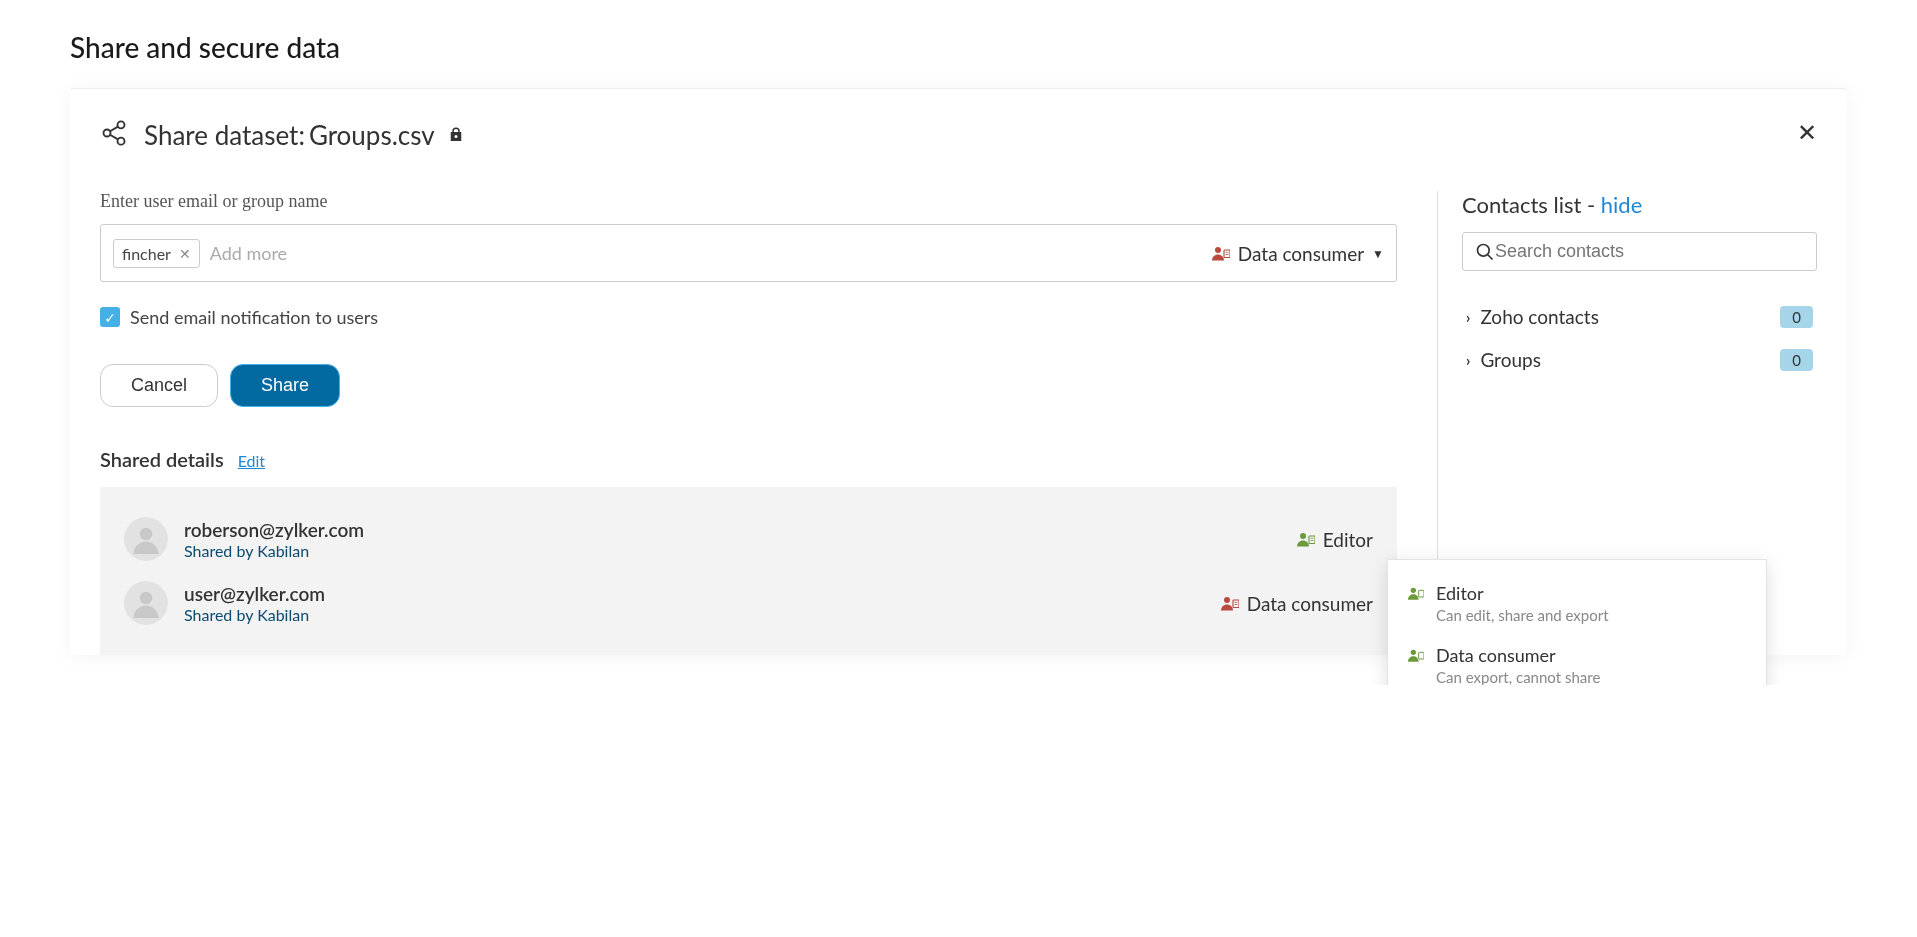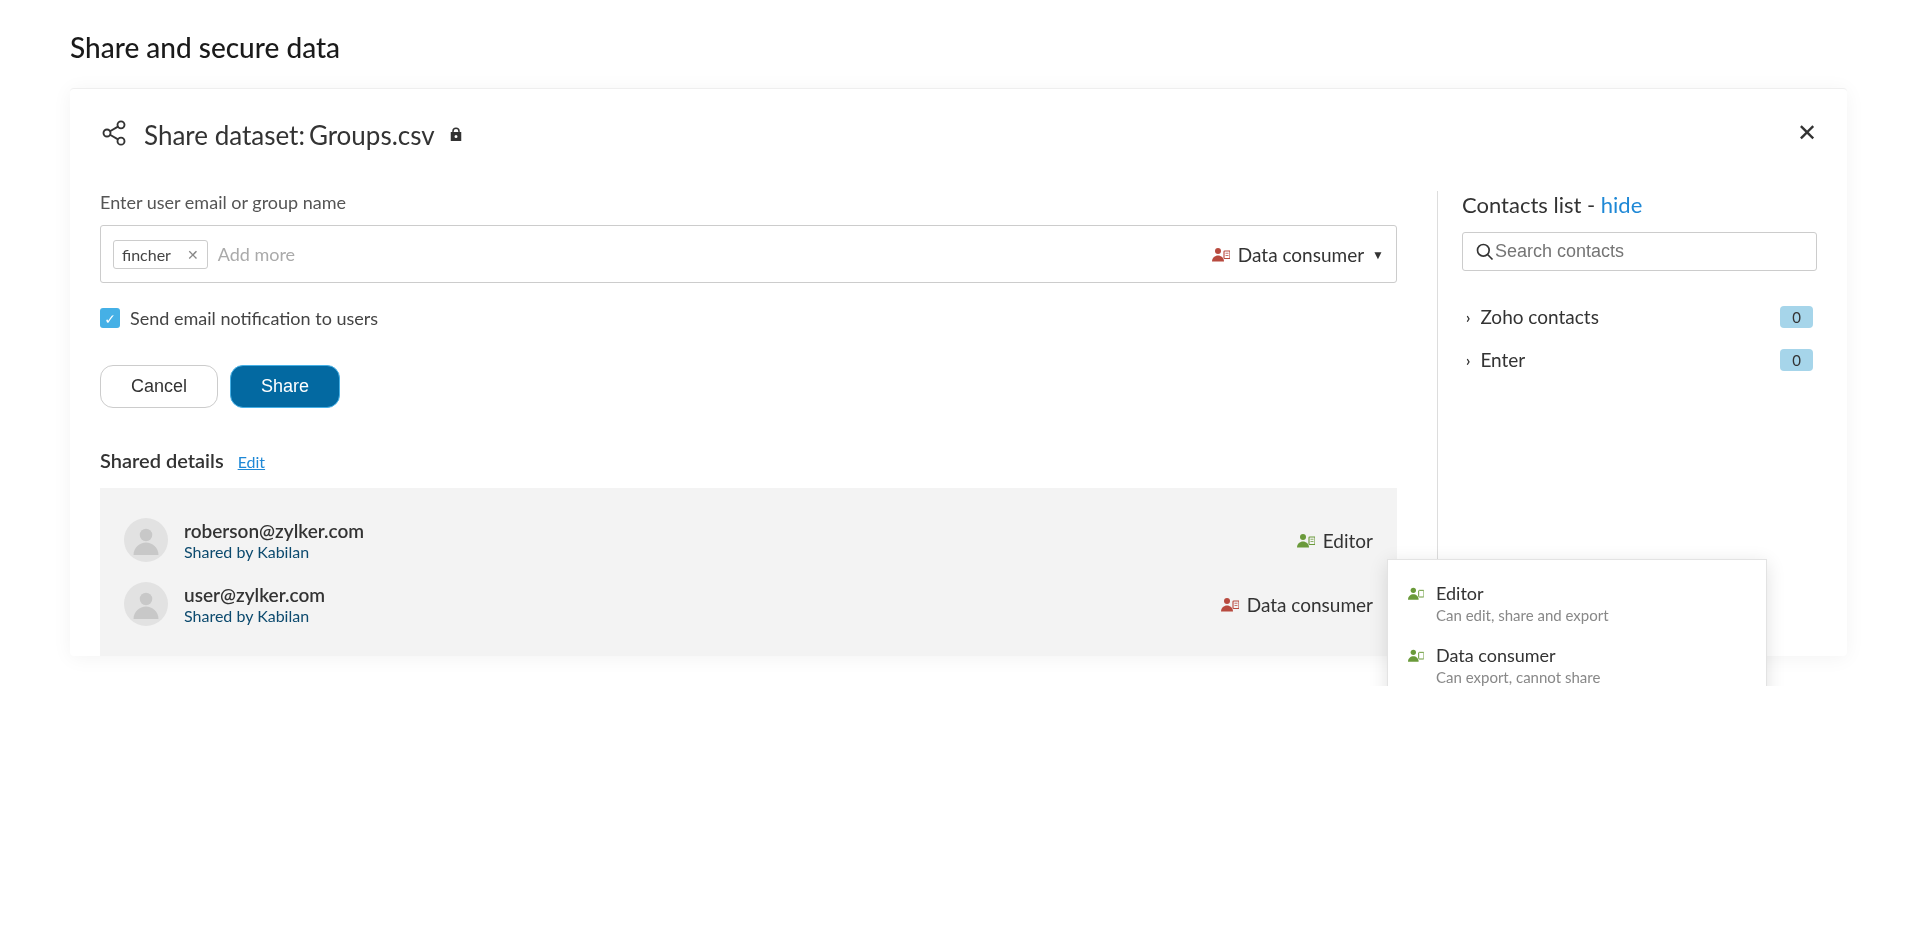--- a/index.html
+++ b/index.html
@@ -8,24 +8,24 @@
 .page-title { font-size: 28px; font-weight: 500; color: #1a1a1a; margin-bottom: 24px; }
 .modal { background: #fff; border-top: 1px solid #eee; box-shadow: 0 2px 20px rgba(0,0,0,0.05); border-radius: 4px; padding: 30px 30px 0 30px; position: relative; }
 .modal-header { display: flex; align-items: flex-start; margin-bottom: 40px; }
 .share-icon-svg { width: 28px; height: 28px; margin-right: 16px; }
 .modal-title { font-size: 26px; font-weight: 400; color: #333; display: flex; align-items: center; gap: 12px; }
 .lock-icon { display: inline-flex; }
 .close-btn { position: absolute; right: 30px; top: 30px; cursor: pointer; font-size: 24px; color: #333; background: none; border: none; }
 .modal-body { display: flex; gap: 40px; }
 .left-col { flex: 1; }
 .right-col { width: 380px; border-left: 1px solid #ddd; padding-left: 24px; }
-.field-label { font-size: 18px; color: #555; margin-bottom: 12px; }
+.field-label { font-size: 18px; color: #555; margin-bottom: 12px; font-family: Liberation Serif, serif; }
 .input-box { border: 1px solid #ccc; border-radius: 3px; padding: 8px 12px; display: flex; align-items: center; justify-content: space-between; min-height: 58px; }
 .input-left { display: flex; align-items: center; gap: 10px; flex: 1; }
-.chip { border: 1px solid #ccc; border-radius: 3px; padding: 4px 8px; display: flex; align-items: center; gap: 16px; font-size: 16px; color: #444; }
+.chip { border: 1px solid #ccc; border-radius: 3px; padding: 4px 8px; display: flex; align-items: center; gap: 8px; font-size: 16px; color: #444; }
 .chip-close { color: #888; cursor: pointer; font-size: 14px; }
 .add-more { color: #aaa; font-size: 18px; }
 .role-select { display: flex; align-items: center; gap: 8px; cursor: pointer; font-size: 19px; color: #333; }
 .caret { font-size: 12px; color: #333; }
 .checkbox-row { display: flex; align-items: center; gap: 10px; margin-top: 24px; font-size: 18px; color: #444; }
 .checkbox { width: 20px; height: 20px; background: #45b0e6; border-radius: 3px; display: flex; align-items: center; justify-content: center; color: #fff; font-size: 14px; }
 .btn-row { display: flex; gap: 12px; margin-top: 36px; margin-bottom: 40px; }
 .btn { padding: 10px 30px; font-size: 18px; border-radius: 13px; cursor: pointer; border: 1px solid #ccc; background: #fff; color: #333; }
 .btn-primary { background: #0369a1; border-color: #45b0e6; color: #fff; }
 .section-title { font-size: 20px; font-weight: 600; color: #333; display: flex; align-items: baseline; gap: 14px; margin-bottom: 16px; }
@@ -194,21 +194,21 @@
         <div class="contact-group">
           <div class="contact-group-left">
             <span class="chev">›</span>
             <span>Zoho contacts</span>
           </div>
           <span class="badge">0</span>
         </div>
         <div class="contact-group">
           <div class="contact-group-left">
             <span class="chev">›</span>
-            <span>Enter</span>
+            <span>Groups</span>
           </div>
           <span class="badge">0</span>
         </div>
       </div>
     </div>
 
     <div class="dropdown-popover">
       <div class="dropdown-item">
         <span class="role-badge-icon" style="margin-top:4px;">
           <svg width="16" height="14" viewBox="0 0 24 20">

